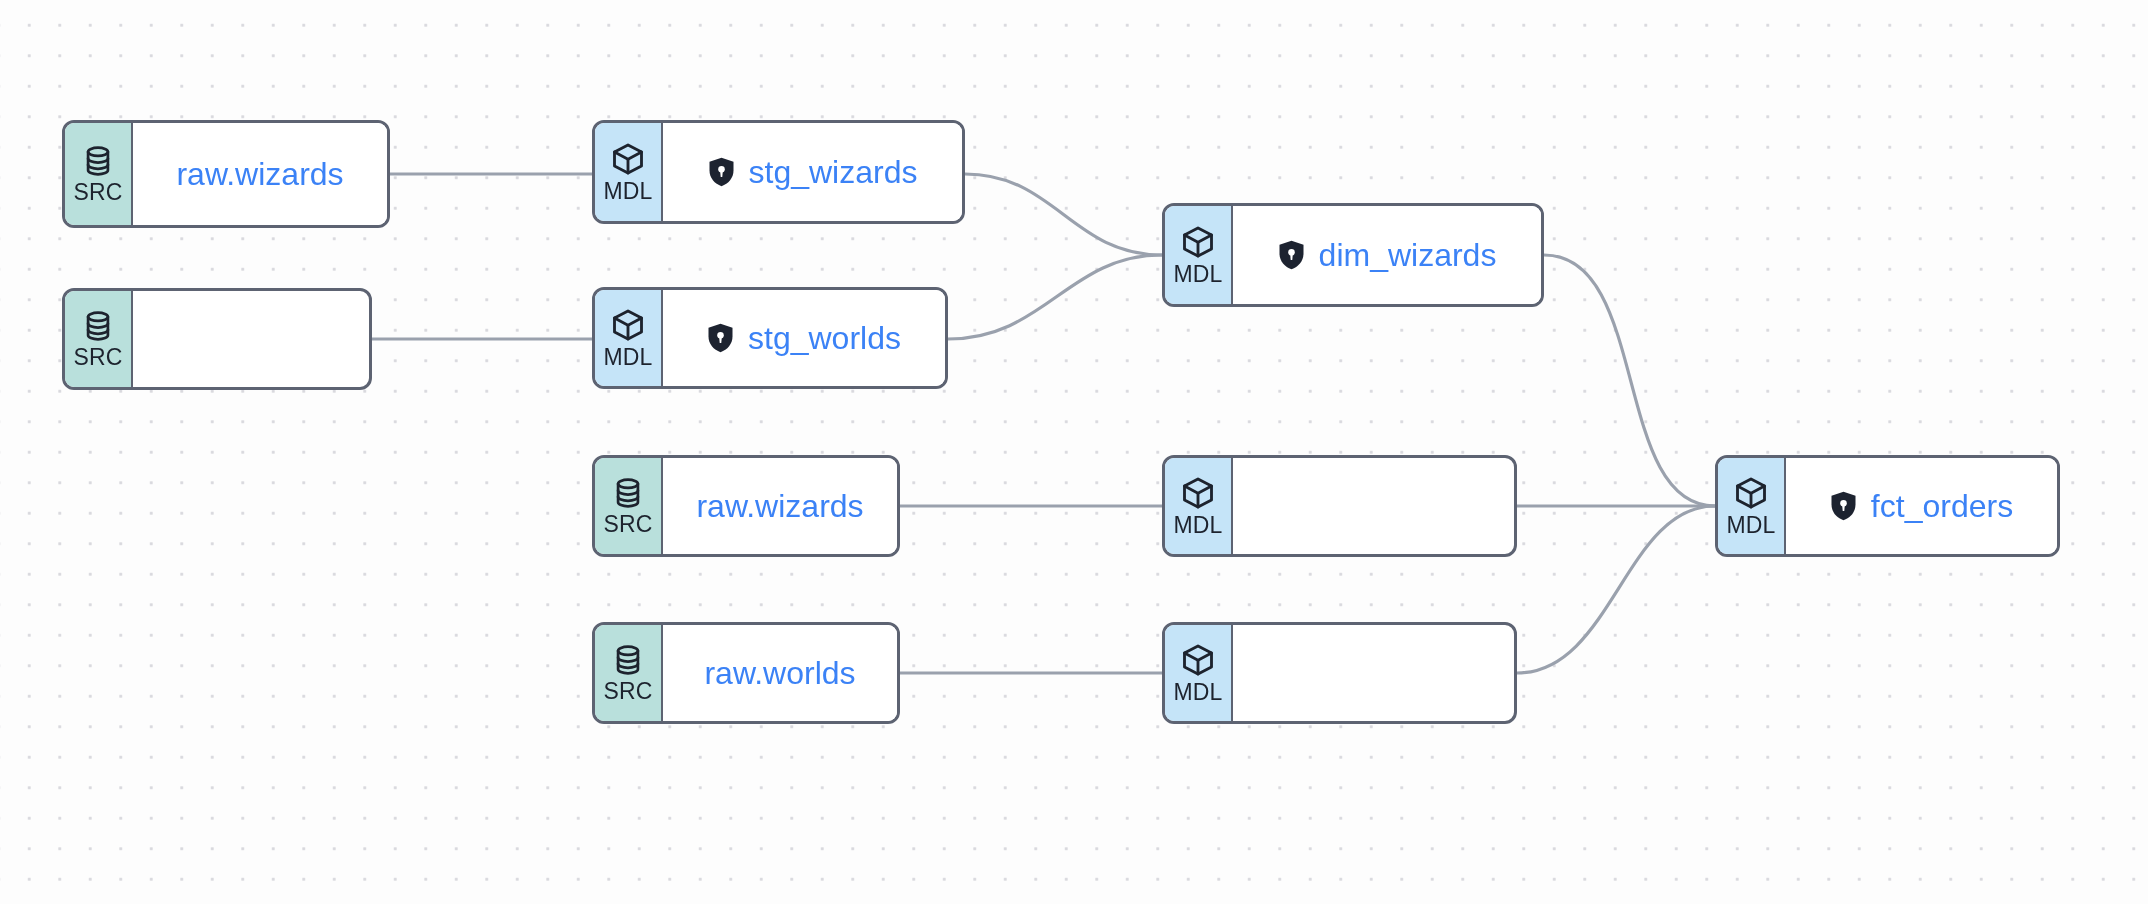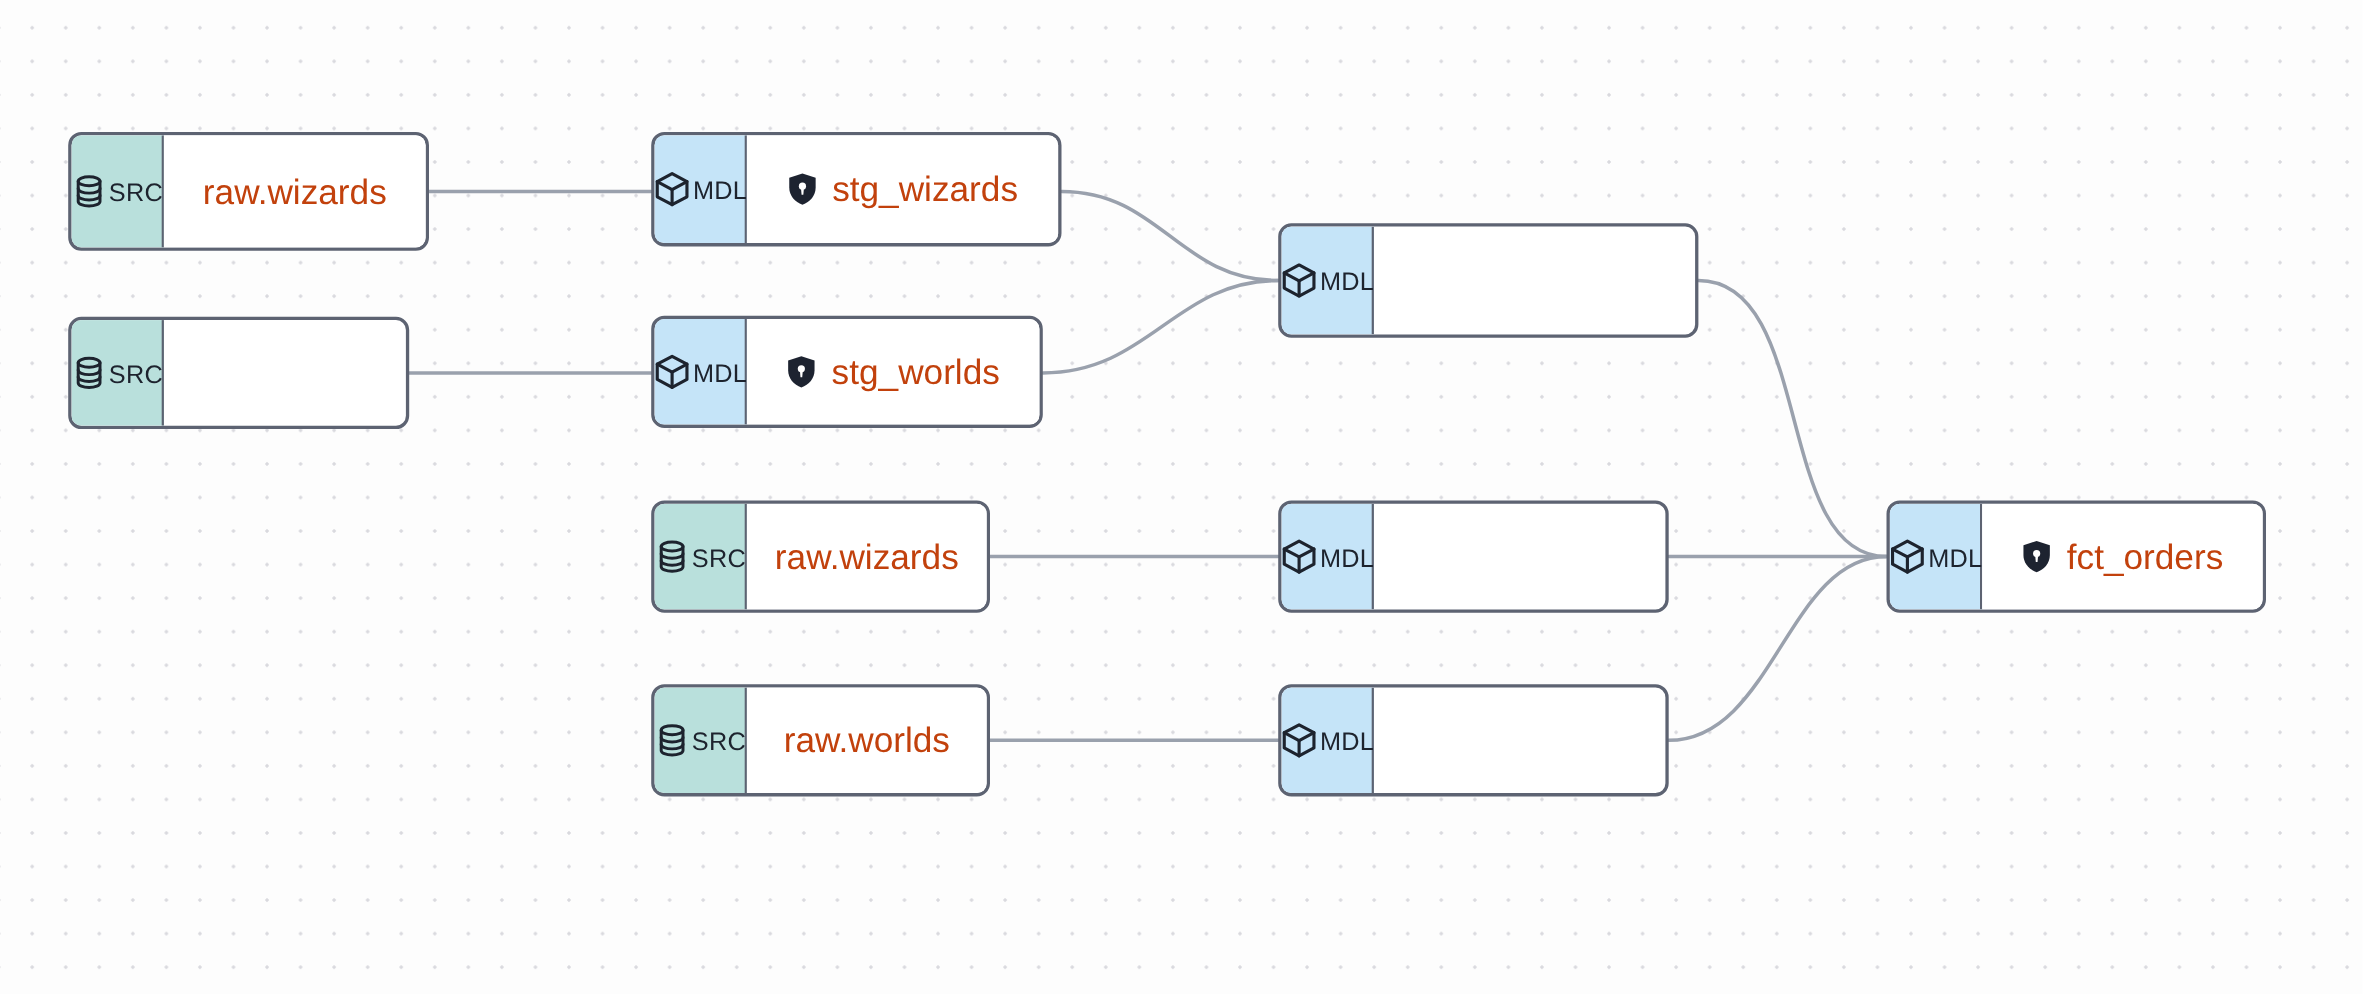--- a/index.html
+++ b/index.html
@@ -39,23 +39,23 @@
     display: flex;
     align-items: stretch;
     box-sizing: border-box;
     border: 3px solid #5d6372;
     border-radius: 12px;
     background: #ffffff;
     overflow: hidden;
   }
   .badge {
     flex: 0 0 auto;
-    width: 84px;
+    width: 68px;
     display: flex;
-    flex-direction: row;
+    flex-direction: column;
     align-items: center;
     justify-content: center;
     gap: 1px;
     border-right: 2.5px solid #5d6372;
     box-sizing: border-box;
   }
   .badge.src  { background: #b9e0dc; }
   .badge.mdl  { background: #c5e4f8; }
   .badge-icon {
     display: block;
@@ -77,21 +77,21 @@
     padding: 0 18px;
     background: #ffffff;
     box-sizing: border-box;
   }
   .shield-icon {
     flex: 0 0 auto;
     line-height: 0;
   }
   .node-label {
     font-size: 32px;
-    color: #c2410c;
+    color: #3b82f6;
     white-space: nowrap;
     line-height: 1;
   }
 </style>
 </head>
 <body>
 
 <div id="canvas">
 
   <svg id="edge-layer" viewBox="0 0 2148 904" xmlns="http://www.w3.org/2000/svg">
@@ -218,20 +218,28 @@
       </div>
       <div class="node" style="left: 1162px; top: 203px; width: 382px; height: 104px;">
         <div class="badge mdl">
           <span class="badge-icon"><svg width="36" height="36" viewBox="0 0 24 24" fill="none" stroke="#1d232e" stroke-width="1.9" stroke-linecap="round" stroke-linejoin="round">
               <path d="M12 2.6 L21 7.4 V16.6 L12 21.4 L3 16.6 V7.4 Z"></path>
               <path d="M3 7.4 L12 12.2 L21 7.4"></path>
               <path d="M12 12.2 V21.4"></path>
             </svg></span>
           <span class="badge-label">MDL</span>
         </div>
+        <div class="body">
+          <span class="shield-icon"><svg width="27" height="30" viewBox="0 0 20 23" xmlns="http://www.w3.org/2000/svg">
+              <path d="M10 0.6 L19.2 3.6 V10.4 C19.2 16.1 15.3 20.6 10 22.4 C4.7 20.6 0.8 16.1 0.8 10.4 V3.6 Z" fill="#1d2330"></path>
+              <circle cx="10" cy="9.4" r="2.5" fill="#ffffff"></circle>
+              <path d="M8.9 9.9 H11.1 L10.6 15.3 H9.4 Z" fill="#ffffff"></path>
+            </svg></span>
+          <span class="node-label">dim_wizards</span>
+        </div>
       </div>
       <div class="node" style="left: 1715px; top: 455px; width: 345px; height: 102px;">
         <div class="badge mdl">
           <span class="badge-icon"><svg width="36" height="36" viewBox="0 0 24 24" fill="none" stroke="#1d232e" stroke-width="1.9" stroke-linecap="round" stroke-linejoin="round">
               <path d="M12 2.6 L21 7.4 V16.6 L12 21.4 L3 16.6 V7.4 Z"></path>
               <path d="M3 7.4 L12 12.2 L21 7.4"></path>
               <path d="M12 12.2 V21.4"></path>
             </svg></span>
           <span class="badge-label">MDL</span>
         </div>

